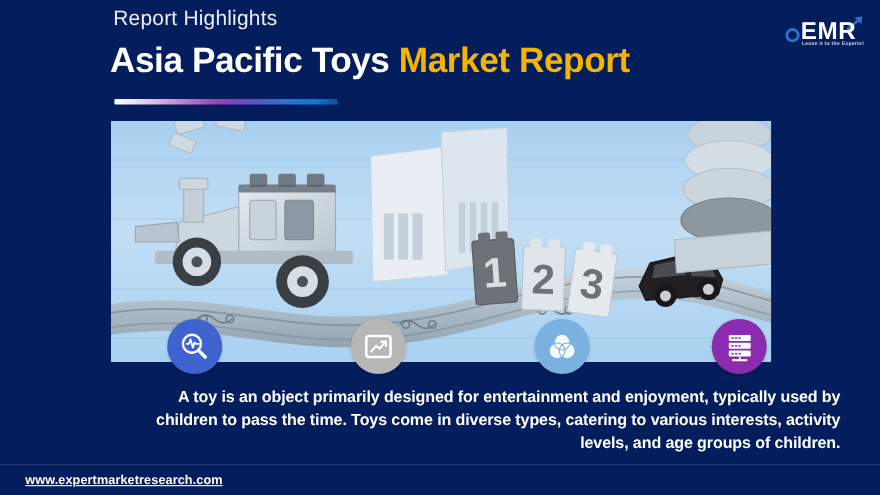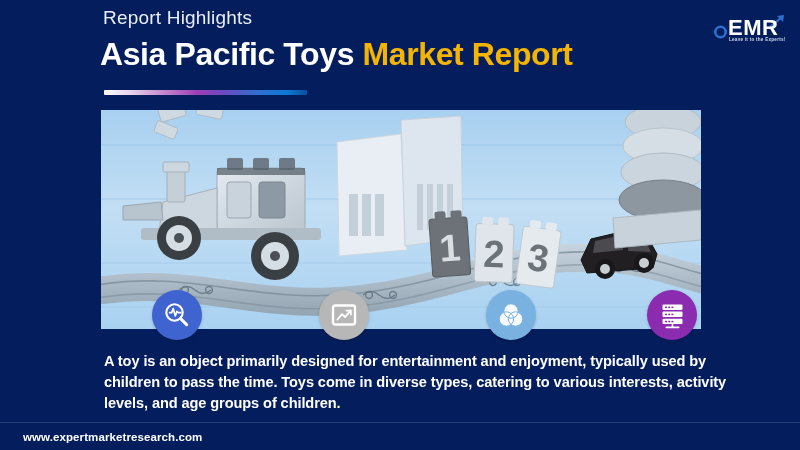--- a/index.html
+++ b/index.html
@@ -122,40 +122,42 @@
   .body-copy {
     position: absolute;
     left: 104px;
     top: 351px;
     width: 660px;
     font-size: 14.6px;
     font-weight: 700;
     line-height: 21px;
     color: #ffffff;
     letter-spacing: -0.1px;
+    text-align: right;
   }
 
   
   .footer-rule {
     position: absolute;
     left: 0;
     top: 422px;
     width: 800px;
     height: 1px;
     background: rgba(255,255,255,0.14);
   }
   .footer-url {
     position: absolute;
     left: 23px;
     top: 429px;
     font-size: 11.5px;
     font-weight: 700;
     color: #ffffff;
     letter-spacing: 0.1px;
     line-height: 16px;
+    text-decoration: underline;
   }
 </style>
 </head>
 <body>
 
 <div id="page">
 
   <div class="eyebrow">Report Highlights</div>
 
   <div class="headline">

